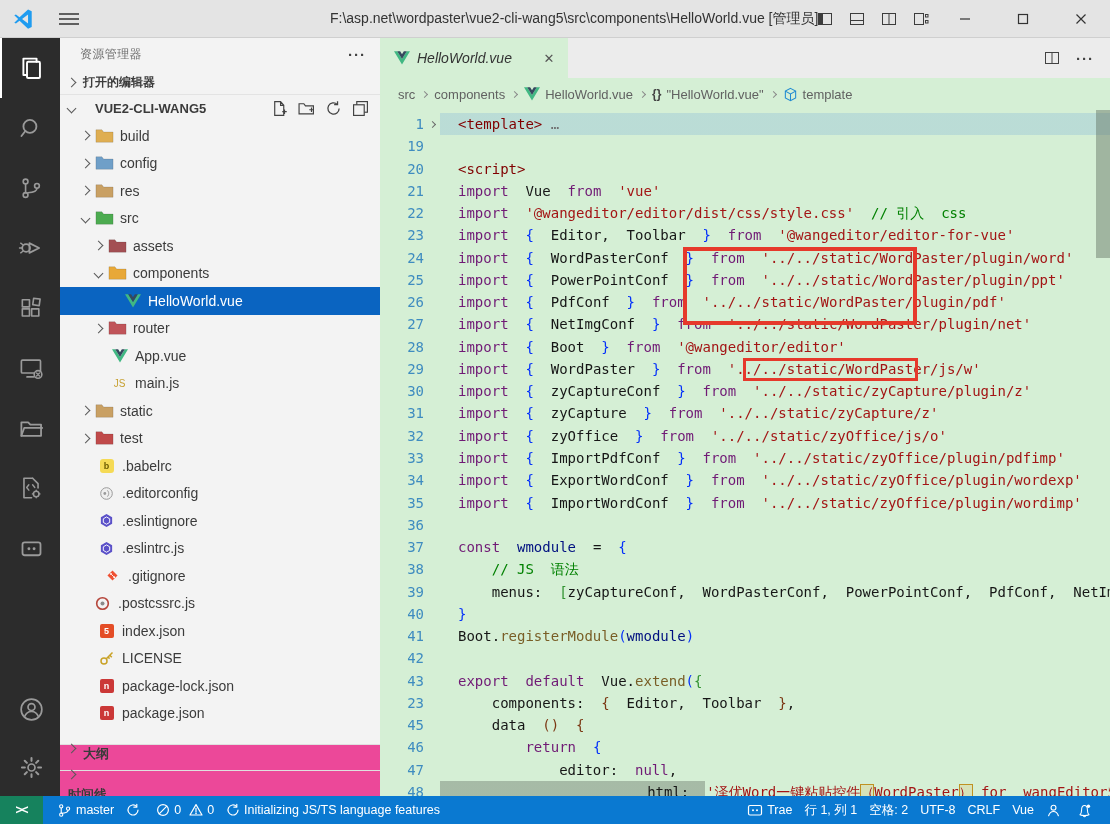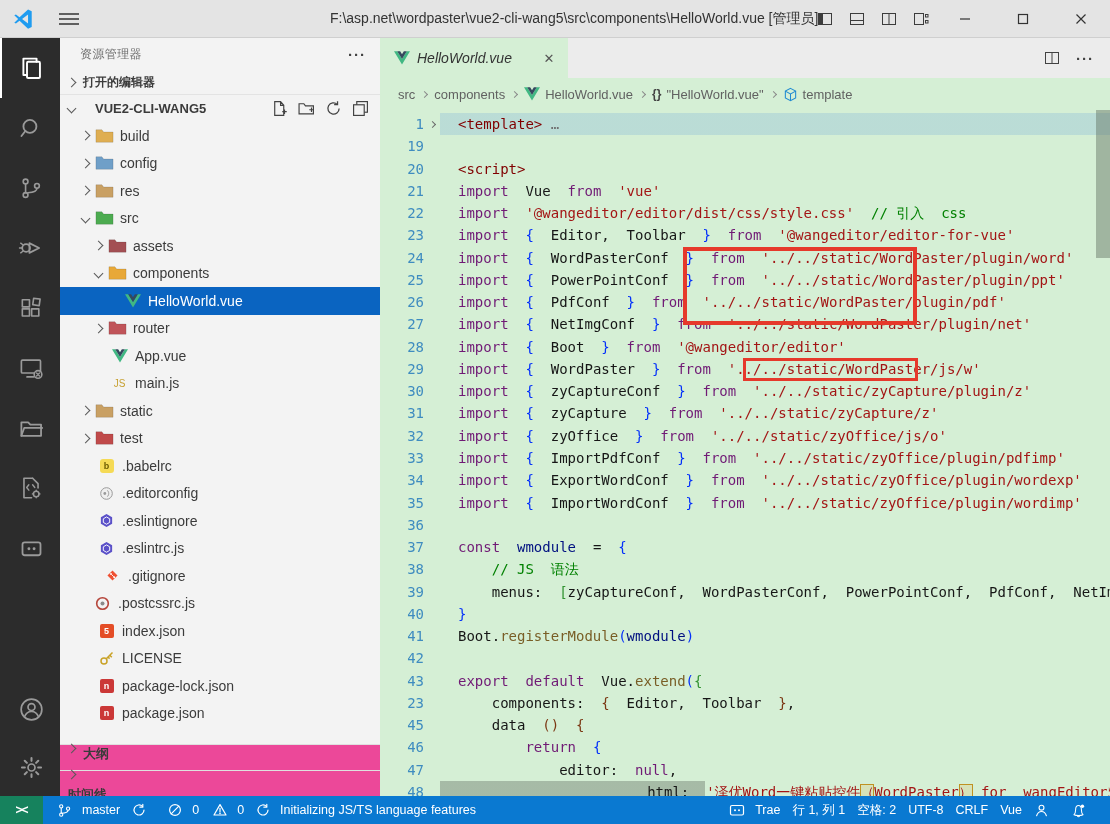--- a/index.html
+++ b/index.html
@@ -69,21 +69,21 @@
   .s-kw{ color:#701a75; } .s-str{ color:#a31515; } .s-com{ color:#008000; }
   .s-id{ color:#001080; } .s-fn{ color:#795e26; } .s-tag{ color:#800000; }
   .s-pl{ color:#161616; } .s-b1{ color:#0431fa; } .s-b2{ color:#319331; } .s-b3{ color:#7b3814; }
   .s-fold{ color:#6f6f6f; }
   .s-strb{ color:#a31515; box-shadow:inset 0 0 0 1px #bf9121; background:rgba(222,188,100,.25); }
   .scrollthumb{ position:absolute; right:0; top:-4px; width:14px; height:152px; background:rgba(95,110,95,.45); }
 
   
   .statusbar{ position:absolute; left:0; top:796px; width:1110px; height:28px; background:#0a79d1; color:#fff; display:flex; align-items:center; font-size:12.5px; }
   .remote{ width:43px; height:28px; background:#16825d; display:flex; align-items:center; justify-content:center; cursor:pointer; font-weight:bold; font-size:12px; letter-spacing:-1px; }
-  .st-item{ display:flex; align-items:center; gap:10px; padding:0 6px; height:28px; cursor:pointer; white-space:nowrap; }
+  .st-item{ display:flex; align-items:center; gap:4px; padding:0 6px; height:28px; cursor:pointer; white-space:nowrap; }
   .st-left{ display:flex; align-items:center; margin-left:8px; }
   .st-right{ display:flex; align-items:center; margin-left:auto; margin-right:8px; }
 
   
   .anno{ position:absolute; border-style:solid; border-color:#e6392b; pointer-events:none; z-index:9; }
   svg{ display:block; }
 </style>
 </head>
 <body>
 

